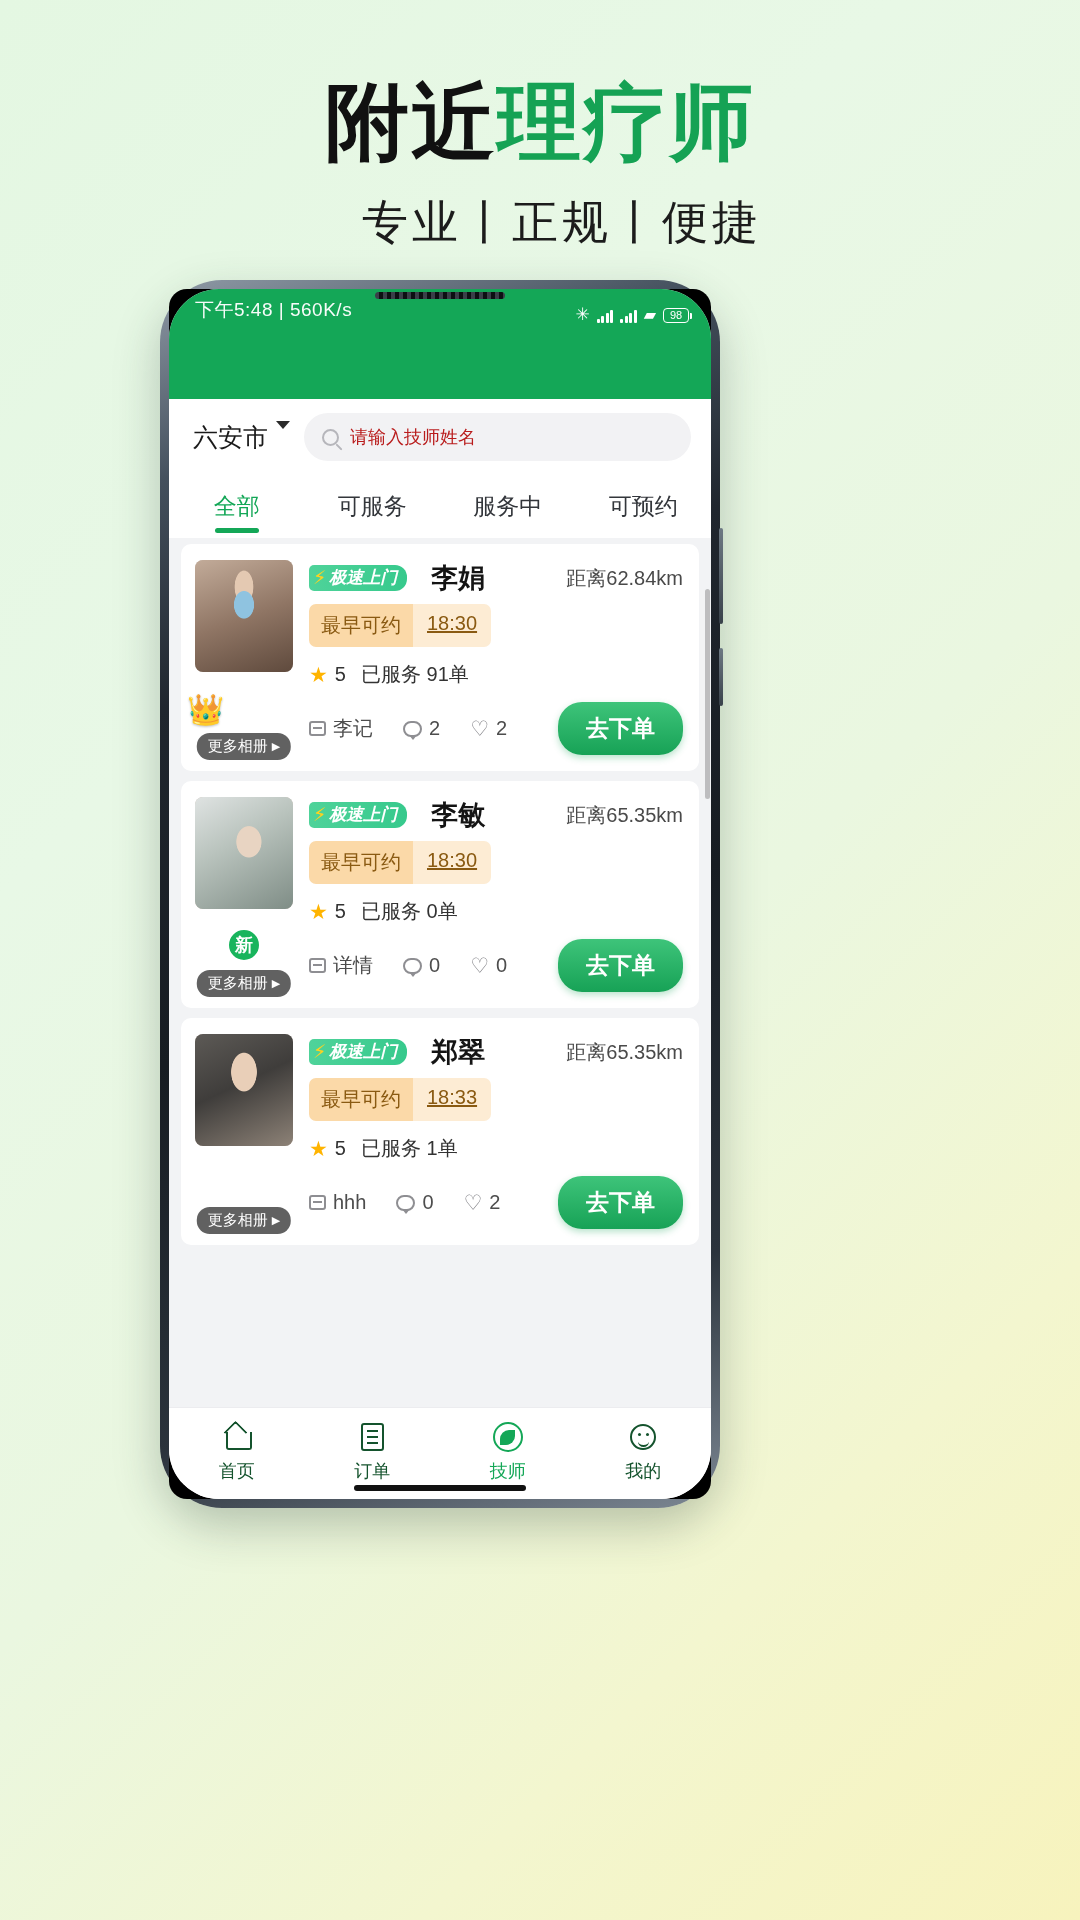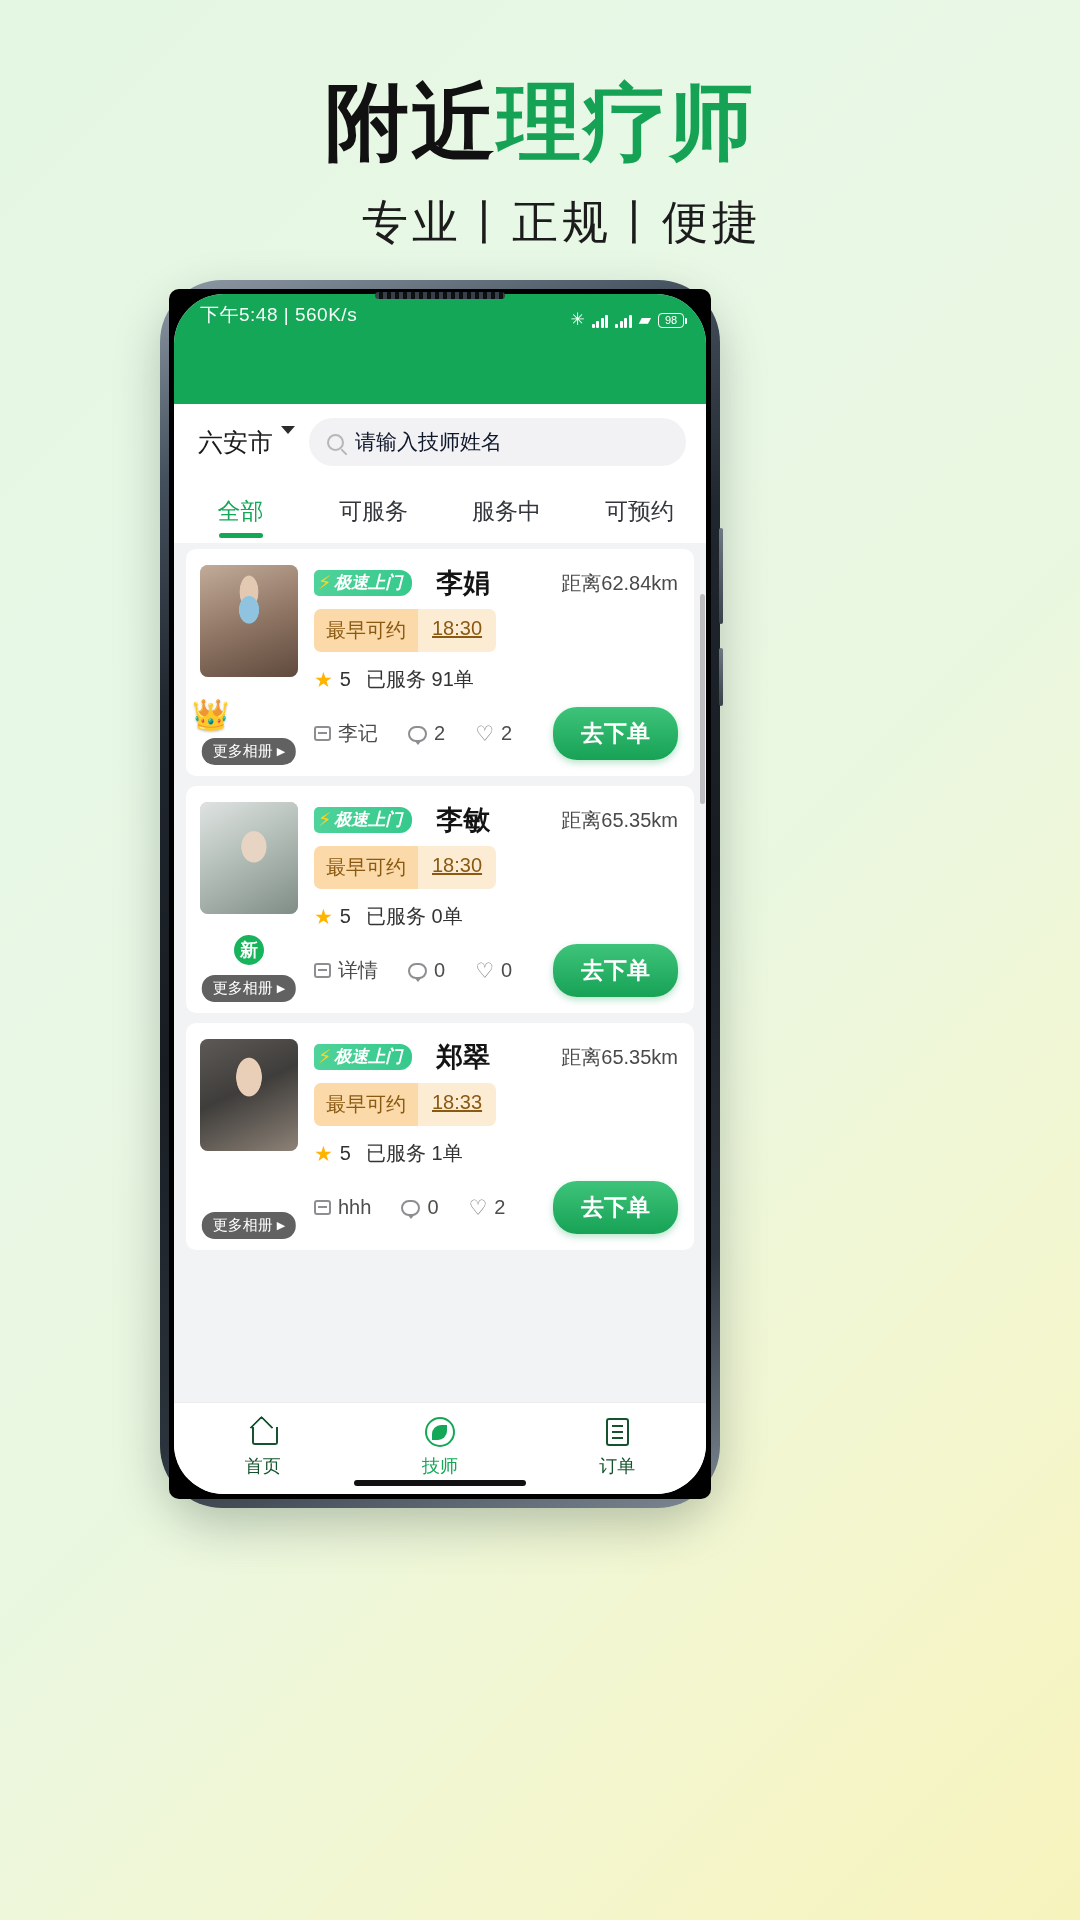--- a/index.html
+++ b/index.html
@@ -26,22 +26,22 @@
   
   .phone {
     position:absolute; left:160px; top:280px;
     width:560px; height:1228px;
     border-radius:62px;
     background:linear-gradient(160deg,#8f9aa6 0%,#44505d 14%,#20262e 30%,#171c22 55%,#2b333c 82%,#7d8894 100%);
     padding:9px;
     box-shadow:0 18px 46px rgba(40,60,50,.28);
   }
   .phone-inner {
-    width:100%; height:100%; border-radius:10px;
-    background:#000; padding:5px; overflow:hidden; position:relative;
+    width:100%; height:100%; border-radius:18px;
+    background:#000; overflow:hidden; position:relative;
   }
   .screen {
     width:100%; height:100%; border-radius:50px; overflow:hidden;
     background:#f4f5f7; position:relative;
     display:flex; flex-direction:column;
   }
   .speaker {
     position:absolute; top:3px; left:50%; transform:translateX(-50%);
     width:130px; height:7px; border-radius:4px;
     background:repeating-linear-gradient(90deg,#3a4049 0 4px,#0d1013 4px 8px);
@@ -84,21 +84,21 @@
   }
   .city { display:flex; align-items:flex-start; gap:8px; white-space:nowrap; }
   .city-name { font-size:25px; color:#1a1a1a; font-weight:500; }
   .caret { width:0;height:0;border-left:7px solid transparent;border-right:7px solid transparent;border-top:8px solid #2b2b2b; }
   .searchbox {
     flex:1; height:48px; background:#f2f2f4; border-radius:24px;
     display:flex; align-items:center; gap:11px; padding:0 18px;
   }
   .mag { width:17px;height:17px;border:2px solid #b6b6bb;border-radius:50%;position:relative;flex:0 0 auto; }
   .mag:after{content:"";position:absolute;right:-6px;bottom:-4px;width:8px;height:2px;background:#b6b6bb;transform:rotate(45deg);border-radius:2px;}
-  .search-ph { font-size:21px; color:#0f172a;text-align:center; }
+  .search-ph { font-size:18px; color:#b91c1c;text-align:center; }
 
   
   .tabs {
     background:#fff; display:flex; flex:0 0 auto;
     padding:4px 0 0; position:relative;
   }
   .tab {
     flex:1; text-align:center; padding:10px 0 16px;
     font-size:23px; color:#33363b; position:relative;
   }
@@ -420,32 +420,38 @@
         </div>
       </div>
 
       <div class="bottomnav">
         <div class="nav">
           <span class="nicon">
               <span class="home-i"></span>
             </span>
           <span class="nlabel">首页</span>
         </div>
+        <div class="nav">
+          <span class="nicon">
+              <span class="doc-i"></span>
+            </span>
+          <span class="nlabel">订单</span>
+        </div>
         <div class="nav active">
           <span class="nicon">
               <span class="leaf-i">
                 <span></span>
               </span>
             </span>
           <span class="nlabel">技师</span>
         </div>
         <div class="nav">
           <span class="nicon">
-              <span class="doc-i"></span>
-            </span>
-          <span class="nlabel">订单</span>
+              <span class="me-i"></span>
+            </span>
+          <span class="nlabel">我的</span>
         </div>
       </div>
       <div class="homebar"></div>
 
     </div>
   </div>
 </div>
 
 </body></html>

